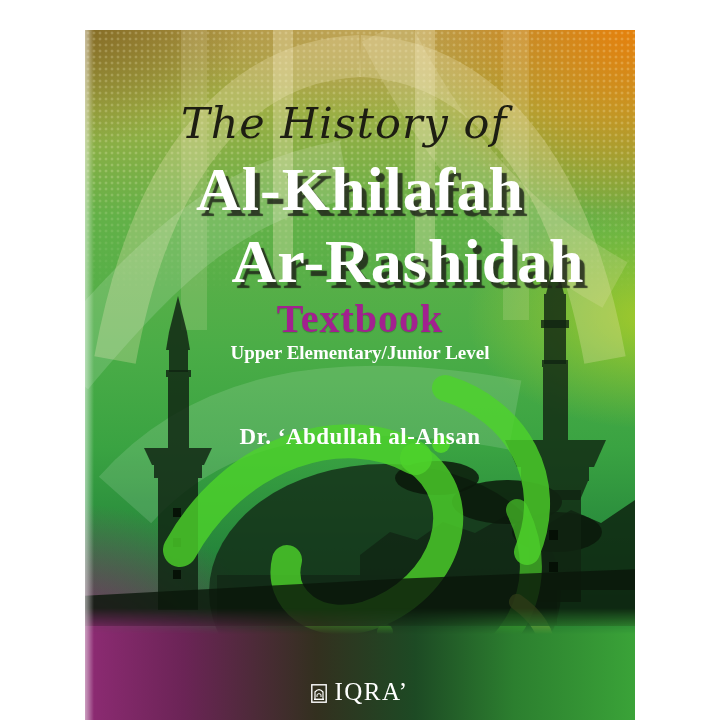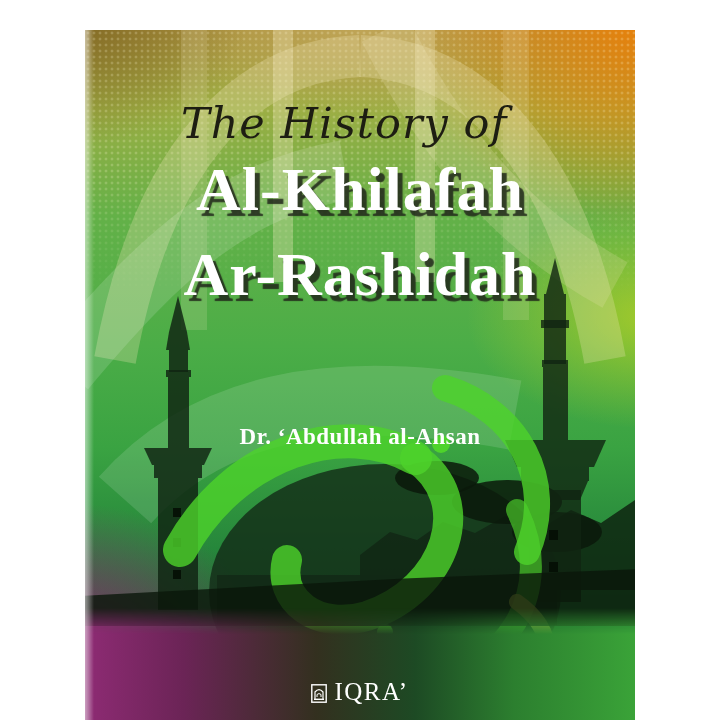--- a/index.html
+++ b/index.html
@@ -45,21 +45,21 @@
 
   
   .txt{position:absolute;left:0;width:100%;text-align:center;white-space:nowrap;}
   .series{left:96px;top:68px;width:auto;text-align:left;
     font-family:"DejaVu Serif",serif;font-style:italic;font-size:43px;
     color:#1d1d12;letter-spacing:1px;}
   .title{top:0;font-family:Liberation Serif, serif;font-weight:bold;font-size:62px;
     color:#ffffff;letter-spacing:1px;
     text-shadow:5px 6px 1px rgba(32,38,26,.85);}
   .title1{top:124px;}
-  .title2{top:209px;}
+  .title2{top:196px;padding-left:48px;}
   .edition{top:265px;font-family:"Liberation Serif",serif;font-weight:bold;font-size:40px;
     color:#a2218f;letter-spacing:1px;text-shadow:0 1px 1px rgba(0,60,0,.25);}
   .level{top:312px;font-family:"Liberation Serif",serif;font-weight:bold;font-size:19px;color:#ffffff;}
   .author{top:394px;font-family:"Liberation Serif",serif;font-weight:bold;font-size:23px;
     color:#ffffff;letter-spacing:.5px;}
 
   
   .footer{position:absolute;left:0;top:649px;width:100%;display:flex;justify-content:center;
     align-items:flex-end;gap:7px;color:#ffffff;}
   .footer .logo{width:16px;height:19px;margin-bottom:1px;}
@@ -147,20 +147,22 @@
       <path fill="none" stroke="#b9c648" stroke-width="16" stroke-linecap="round" stroke-opacity="0.8" d="M432,572 C472,600 472,640 432,660 C402,674 372,664 367,640"></path>
     </svg>
 
     <div class="roofline"></div>
     <div class="bottom-strip"></div>
     <div class="page-edge"></div>
 
     <div class="txt series">The History of</div>
     <div class="txt title title1">Al-Khilafah</div>
     <div class="txt title title2">Ar-Rashidah</div>
+    <div class="txt edition">Textbook</div>
+    <div class="txt level">Upper Elementary/Junior Level</div>
     <div class="txt author">Dr. ‘Abdullah al-Ahsan</div>
 
     <div class="footer">
       <svg class="logo" viewBox="0 0 16 19" aria-hidden="true">
         <rect x="0.8" y="0.8" width="14.4" height="17.4" fill="none" stroke="#ffffff" stroke-width="1.4"></rect>
         <path d="M4,15 L4,8 Q8,3.2 12,8 L12,15" fill="none" stroke="#ffffff" stroke-width="1.2"></path>
         <path d="M6,13 L6,10.5 Q8,8.6 10,10.5 L10,13" fill="none" stroke="#ffffff" stroke-width="1"></path>
         <rect x="3" y="14.6" width="10" height="1.4" fill="#ffffff"></rect>
       </svg>
       <span class="pub-name">IQRA’</span>

